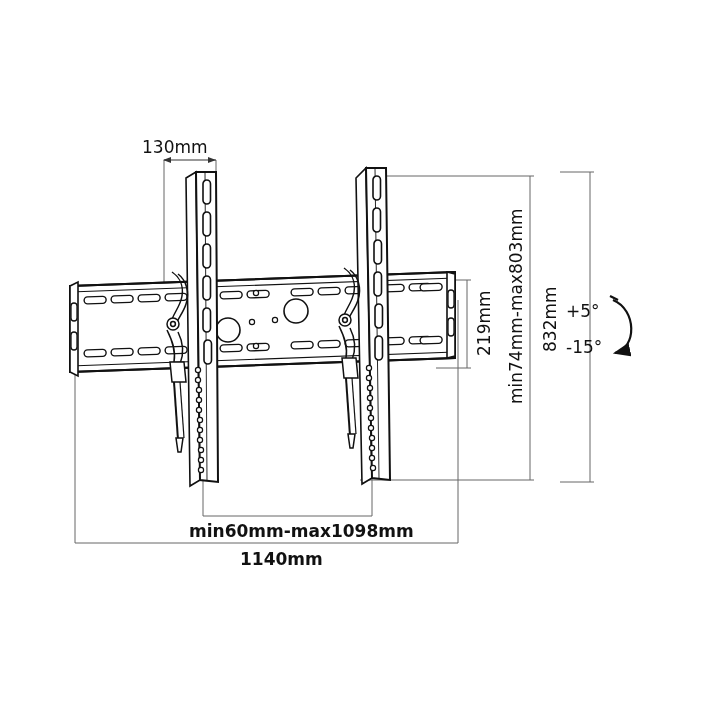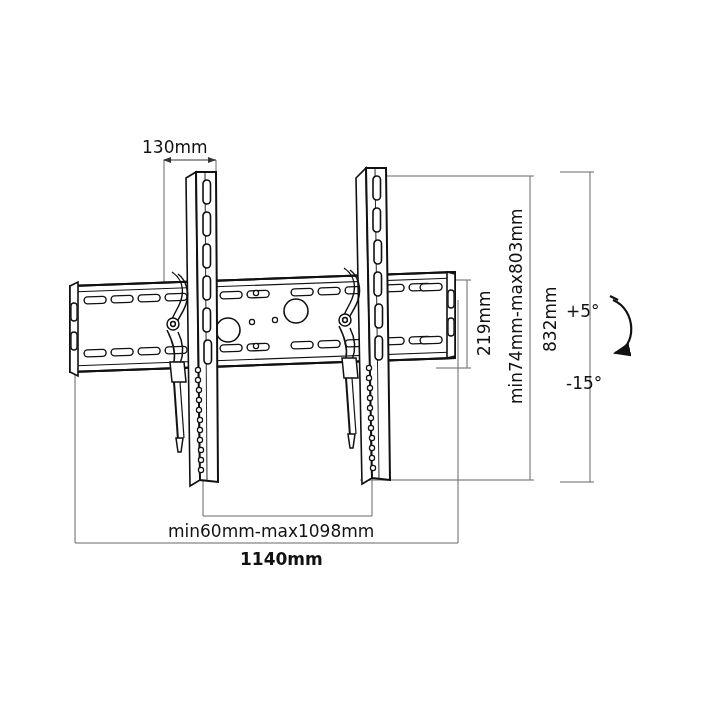--- a/index.html
+++ b/index.html
@@ -32,22 +32,22 @@
   }
   .vert {
     transform-origin: 0 0;
     transform: rotate(-90deg);
   }
   .t-130   { left: 142px; top: 137px; }
   .t-219   { left: 474px; top: 356px; }
   .t-803   { left: 506px; top: 404px; }
   .t-832   { left: 540px; top: 352px; }
   .t-plus  { left: 566px; top: 301px; }
-  .t-minus { left: 566px; top: 337px; margin-top: 36px; }
-  .t-1098  { left: 168px; top: 521px; }
+  .t-minus { left: 566px; top: 337px; }
+  .t-1098  { left: 189px; top: 521px; font-weight: bold; }
   .t-1140  { left: 240px; top: 549px; font-weight: bold; }
 </style>
 </head>
 <body>
 
 <div id="stage">
 
   <svg id="drawing" viewBox="0 0 705 705">
     <defs>
       <marker id="arrOut" markerWidth="9" markerHeight="9" refX="8" refY="3" orient="auto">

